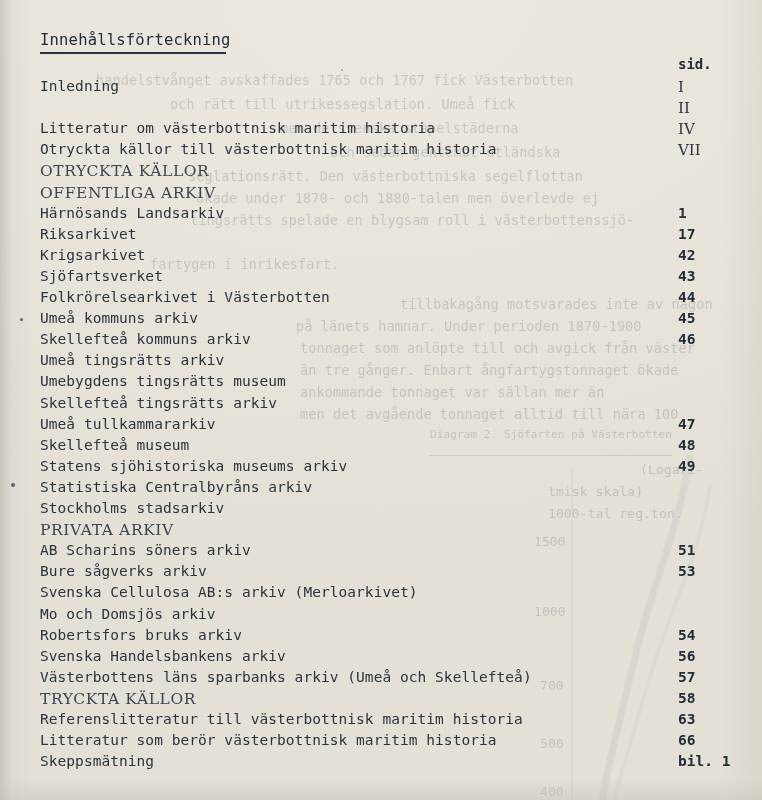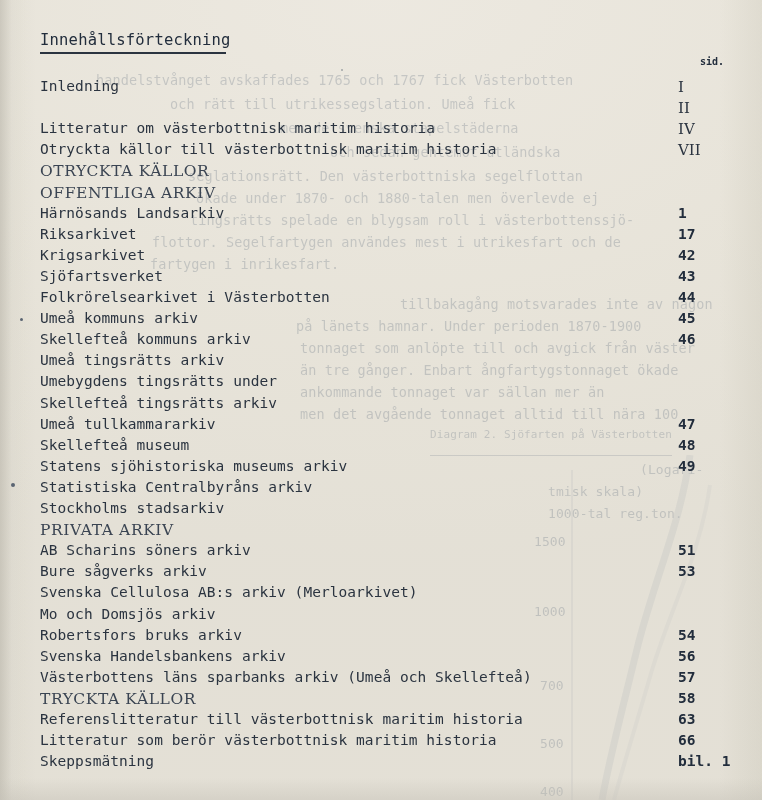--- a/index.html
+++ b/index.html
@@ -102,25 +102,24 @@
     left: 40px;
     top: 52px;
     width: 186px;
     height: 2px;
     background: #2b3440;
   }
   #sid-header {
     position: absolute;
     left: 678px;
     top: 56px;
-    font-size: 10px;
+    font-size: 14px;
     font-weight: bold;
     color: #222d3c;
     white-space: nowrap;
-    margin-left: 22px;
   }
 
   #entries {
     position: absolute;
     left: 0;
     top: 0;
     width: 762px;
   }
   .entry {
     position: absolute;
@@ -173,21 +172,20 @@
   <div id="paper-tone"></div>
 
   <div id="bleed">
     <div class="bleed-line" style="left:96px;  top:72px;">handelstvånget avskaffades 1765 och 1767 fick Västerbotten</div>
     <div class="bleed-line" style="left:170px; top:96px;">och rätt till utrikessegslation. Umeå fick</div>
     <div class="bleed-line" style="left:280px; top:120px;">men de svenska stapelstäderna</div>
     <div class="bleed-line" style="left:330px; top:144px;">och sedan gentemot utländska</div>
     <div class="bleed-line" style="left:188px; top:168px;text-align:center;">seglationsrätt. Den västerbottniska segelflottan</div>
     <div class="bleed-line" style="left:196px; top:190px;">ökade under 1870- och 1880-talen men överlevde ej</div>
     <div class="bleed-line" style="left:190px; top:212px;">tingsrätts spelade en blygsam roll i västerbottenssjö-</div>
-    <div class="bleed-line" style="left:152px; top:234px;">flottor. Segelfartygen användes mest i utrikesfart och de</div>
     <div class="bleed-line" style="left:150px; top:256px;">fartygen i inrikesfart.</div>
     <div class="bleed-line" style="left:400px; top:296px;">tillbakagång motsvarades inte av någon</div>
     <div class="bleed-line" style="left:296px; top:318px;">på länets hamnar. Under perioden 1870-1900</div>
     <div class="bleed-line" style="left:300px; top:340px;">tonnaget som anlöpte till och avgick från väster</div>
     <div class="bleed-line" style="left:300px; top:362px;">än tre gånger. Enbart ångfartygstonnaget ökade</div>
     <div class="bleed-line" style="left:300px; top:384px;">ankommande tonnaget var sällan mer än</div>
     <div class="bleed-line" style="left:300px; top:406px;">men det avgående tonnaget alltid till nära 100</div>
 
     <div id="bleed-diagram-title">Diagram 2. Sjöfarten på Västerbotten</div>
     <div class="bleed-axis-label" style="left:640px; top:462px;text-align:center;">(Logari-</div>
@@ -262,21 +260,21 @@
           <span class="entry-page">45</span>
         </div>
         <div class="entry" style="top: 331.2px;">
           <span class="entry-label">Skellefteå kommuns arkiv</span>
           <span class="entry-page">46</span>
         </div>
         <div class="entry" style="top: 352.3px;">
           <span class="entry-label">Umeå tingsrätts arkiv</span>
         </div>
         <div class="entry" style="top: 373.4px;">
-          <span class="entry-label">Umebygdens tingsrätts under</span>
+          <span class="entry-label">Umebygdens tingsrätts museum</span>
         </div>
         <div class="entry" style="top: 394.5px;">
           <span class="entry-label">Skellefteå tingsrätts arkiv</span>
         </div>
         <div class="entry" style="top: 415.6px;">
           <span class="entry-label">Umeå tullkammararkiv</span>
           <span class="entry-page">47</span>
         </div>
         <div class="entry" style="top: 436.7px; text-align: right;">
           <span class="entry-label">Skellefteå museum</span>

